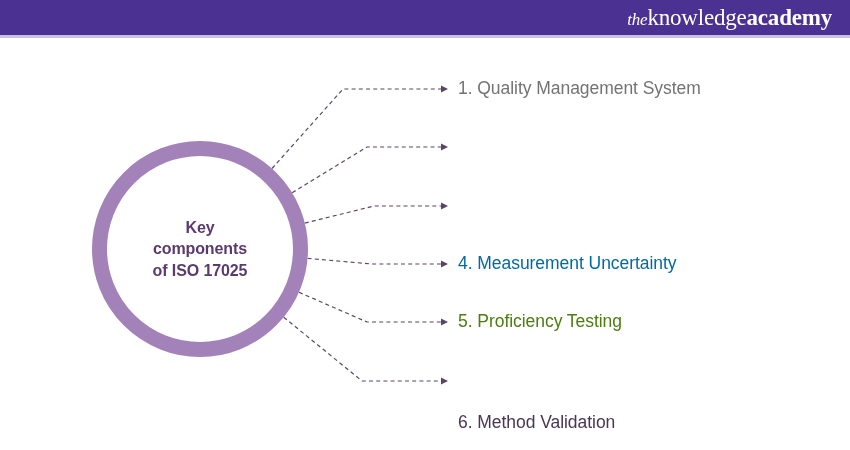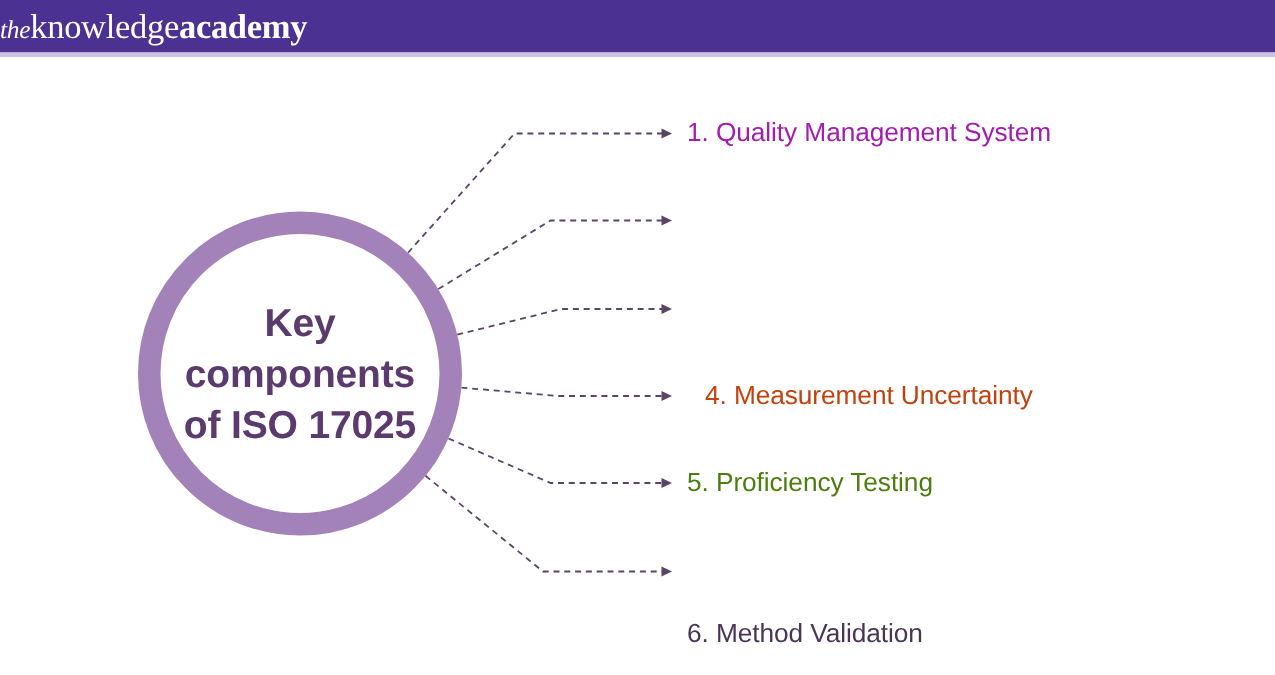--- a/index.html
+++ b/index.html
@@ -17,21 +17,21 @@
 
   
   #header-bar {
     position: absolute;
     left: 0; top: 0;
     width: 850px;
     height: 35px;
     background: #4b3191;
     display: flex;
     align-items: center;
-    justify-content: flex-start;
+    justify-content: flex-end;
     box-sizing: border-box;
     padding-right: 18px;
   }
   #header-underline {
     position: absolute;
     left: 0; top: 35px;
     width: 850px;
     height: 3px;
     background: #c9c2e2;
   }
@@ -79,21 +79,21 @@
     border-radius: 50%;
     background: #ffffff;
     box-sizing: border-box;
     display: flex;
     align-items: center;
     justify-content: center;
   }
   #center-label {
     color: #5b3a6e;
     font-weight: bold;
-    font-size: 26px;
+    font-size: 16px;
     line-height: 1.32;
     text-align: center;
     white-space: pre-line;
     letter-spacing: -0.1px;
   }
 
   
   #component-list {
     position: absolute;
     left: 458px;
@@ -139,19 +139,19 @@
       <polygon points="448 343 441 339.6 441 346.4" fill="#5b4566"></polygon>
     </svg>
 
   <div id="center-circle">
     <div id="center-label">Key
 components
 of ISO 17025</div>
   </div>
 
   <div id="component-list">
-      <div class="component-item" style="top: 51px; color: #a21caf;">1. Quality Management System</div>
-      <div class="component-item" style="top: 226px; color: #c2410c; margin-left: 12px;">4. Measurement Uncertainty</div>
+      <div class="component-item" style="top: 51px; color: #737373;">1. Quality Management System</div>
+      <div class="component-item" style="top: 226px; color: #0369a1;">4. Measurement Uncertainty</div>
       <div class="component-item" style="top: 284px; color: #4d7c0f;">5. Proficiency Testing</div>
       <div class="component-item" style="top: 343px; color: rgb(74, 53, 85); margin-top: 42px;">6. Method Validation</div>
     </div>
 
 </div>
 
 </body></html>

